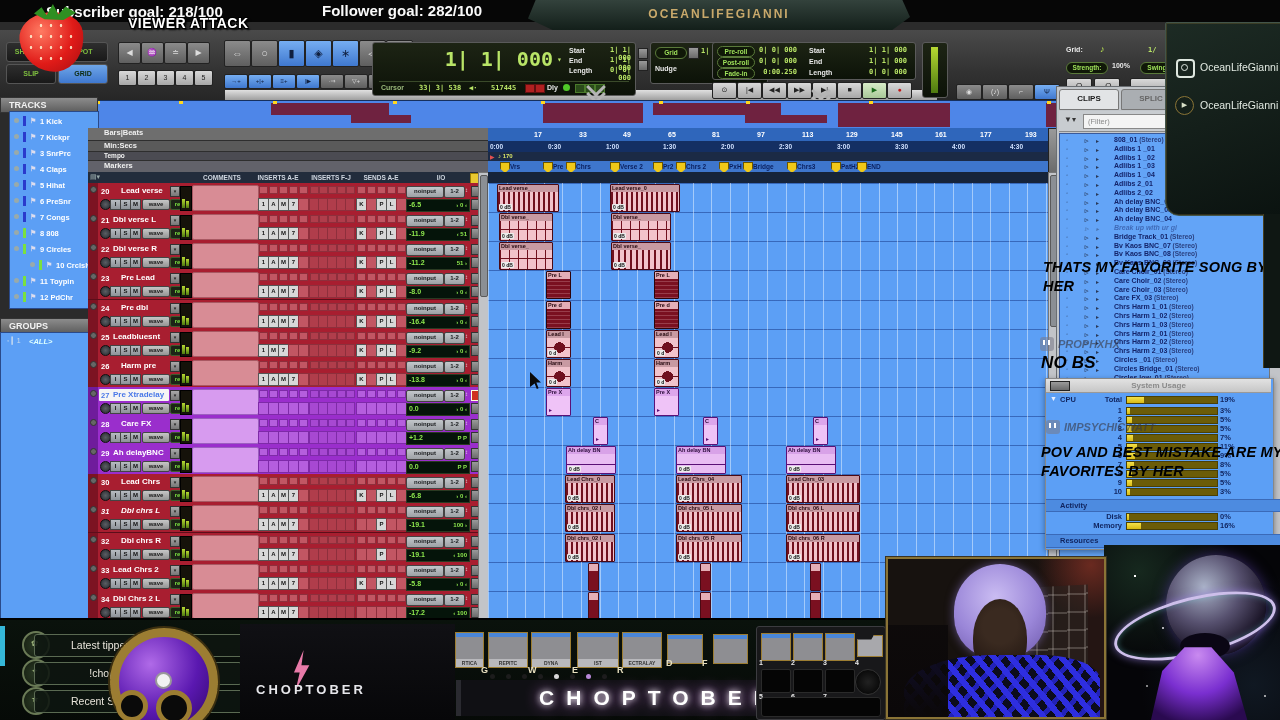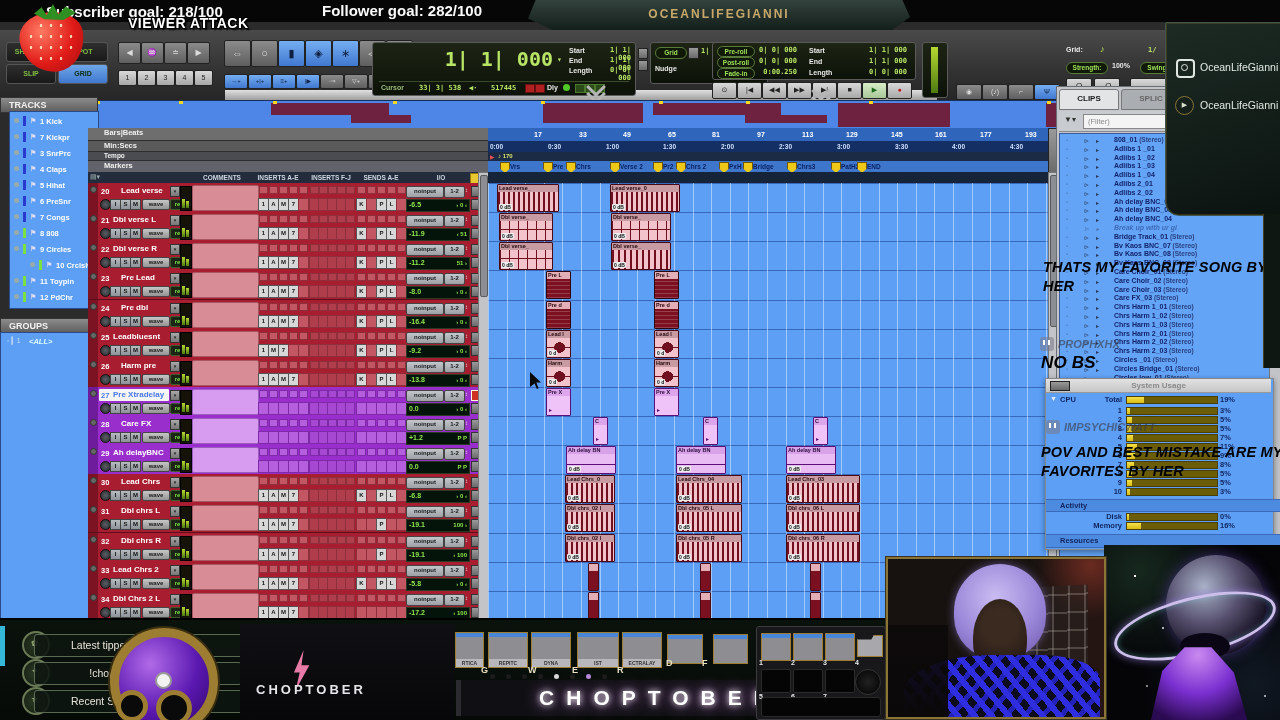--- a/index.html
+++ b/index.html
@@ -1127,21 +1127,21 @@
         <div class="a tlcd" style="left: 318px; top: 16px; width: 62px; height: 11px;">
           <div class="a tvol" style="left: 2px; top: 1px;">-6.8</div>
           <div class="a tpan" style="left: 34px; top: 2px; width: 26px; text-align: right;">› 0 ‹</div>
         </div>
         <div class="a tutil" style="left: 383px; top: 3px; width: 7px; height: 9px;"></div>
         <div class="a tutil" style="left: 383px; top: 16px; width: 7px; height: 9px;"></div>
       </div>
       <div class="trow a red" style="left: 0px; top: 320px; width: 390px; height: 29px;">
         <div class="a tstrip red" style="left: 0px; top: 0px; width: 10px; height: 29px;"></div>
         <div class="a" style="left: 2px; top: 3px; width: 5px; height: 5px; border-radius: 50%; background: rgb(102, 102, 102); border: 1px solid rgb(51, 51, 51);"></div>
-        <div class="a tnamebox" style="left: 11px; top: 2px; width: 70px; height: 12px;">
+        <div class="a tnamebox" style="left: 11px; top: 2px; width: 70px; height: 12px; font-style: italic;">
           <div class="a tnum" style="left: 2px; top: 2px;">31</div>
           <div class="a tlabel" style="left: 22px; top: 1px;">Dbl chrs L</div>
         </div>
         <div class="a tdd" style="left: 82px; top: 3px; width: 8px; height: 9px; font-size: 5px; color: rgb(34, 34, 34); text-align: center; line-height: 8px;">▾</div>
         <div class="a trec" style="left: 12px; top: 16px; width: 9px; height: 9px;"></div>
         <div class="a tsq" style="left: 22px; top: 16px; width: 9px; height: 9px;">I</div>
         <div class="a tsq" style="left: 32px; top: 16px; width: 9px; height: 9px;">S</div>
         <div class="a tsq" style="left: 42px; top: 16px; width: 9px; height: 9px;">M</div>
         <div class="a twave" style="left: 54px; top: 16px; width: 26px; height: 9px; line-height: 8px;">wave</div>
         <div class="a tread" style="left: 82px; top: 16px; width: 20px; height: 9px; line-height: 8px;">read</div>

